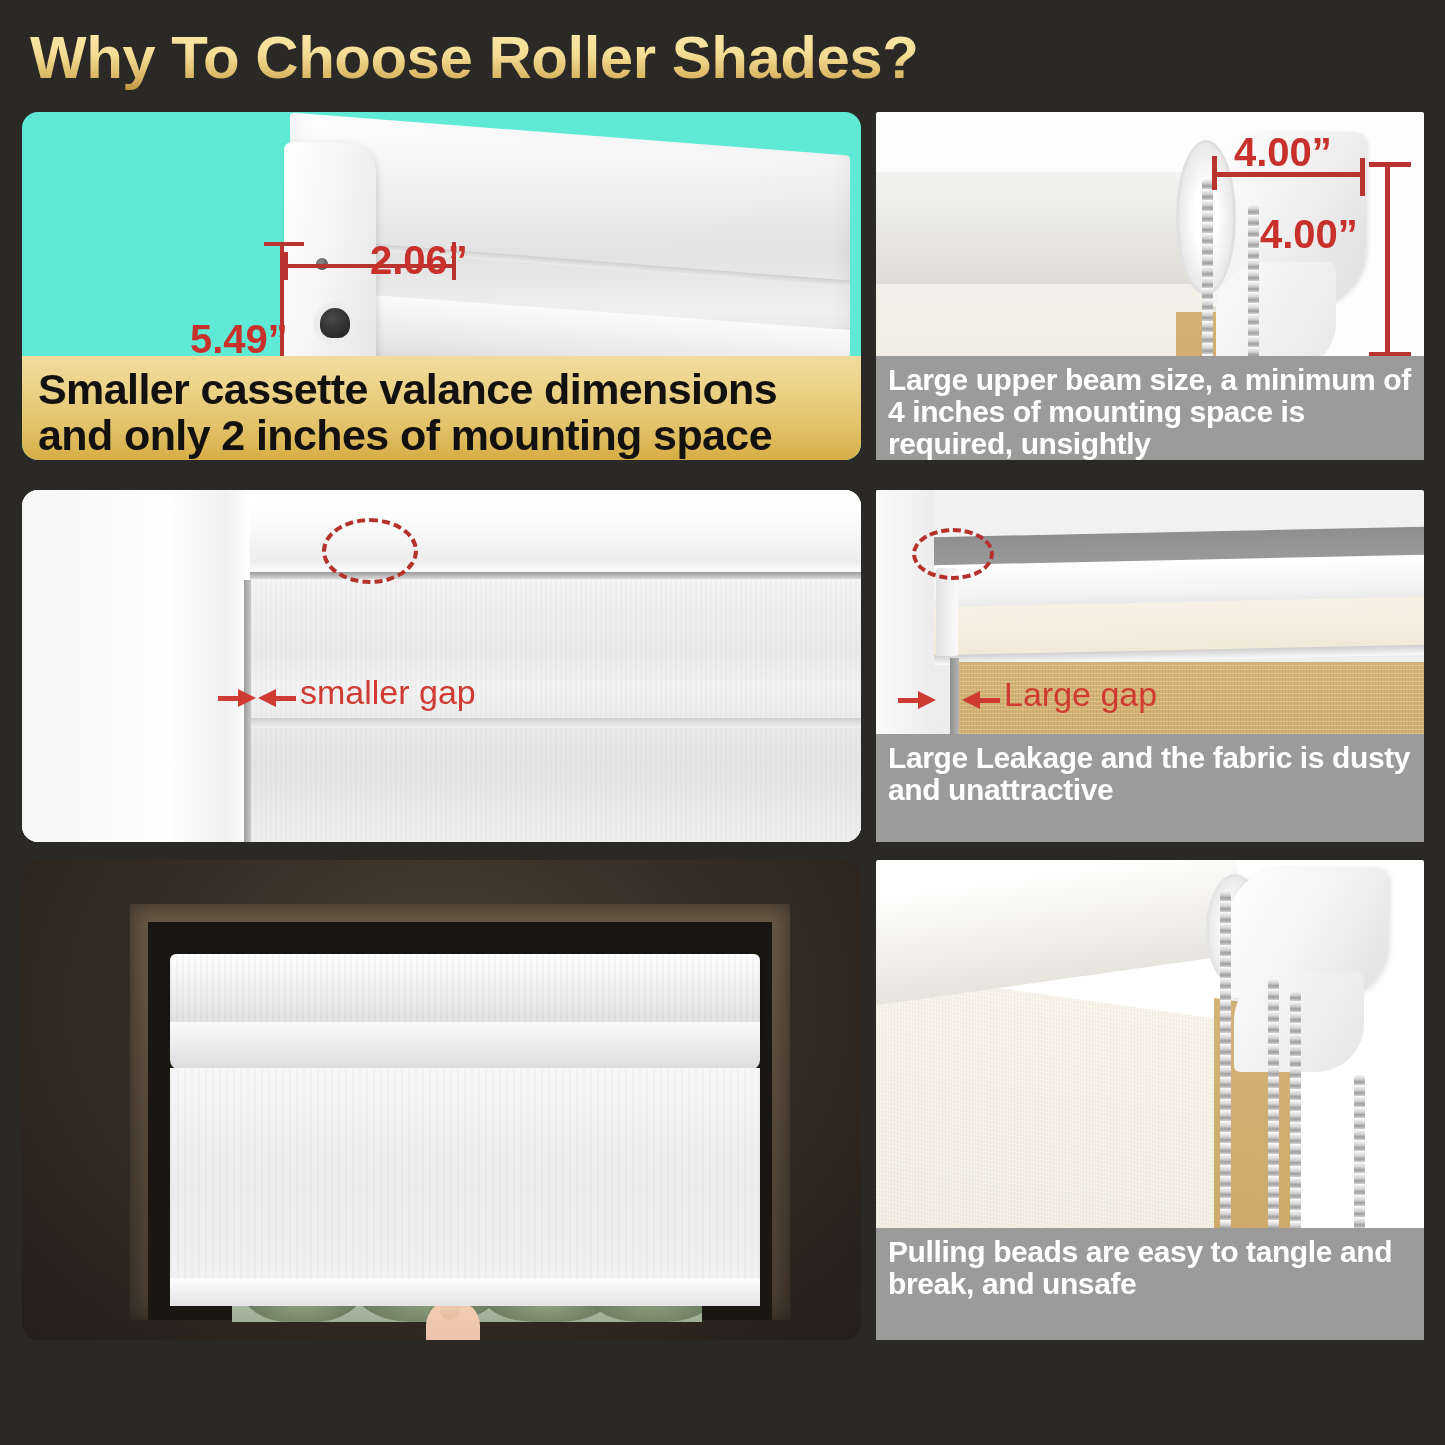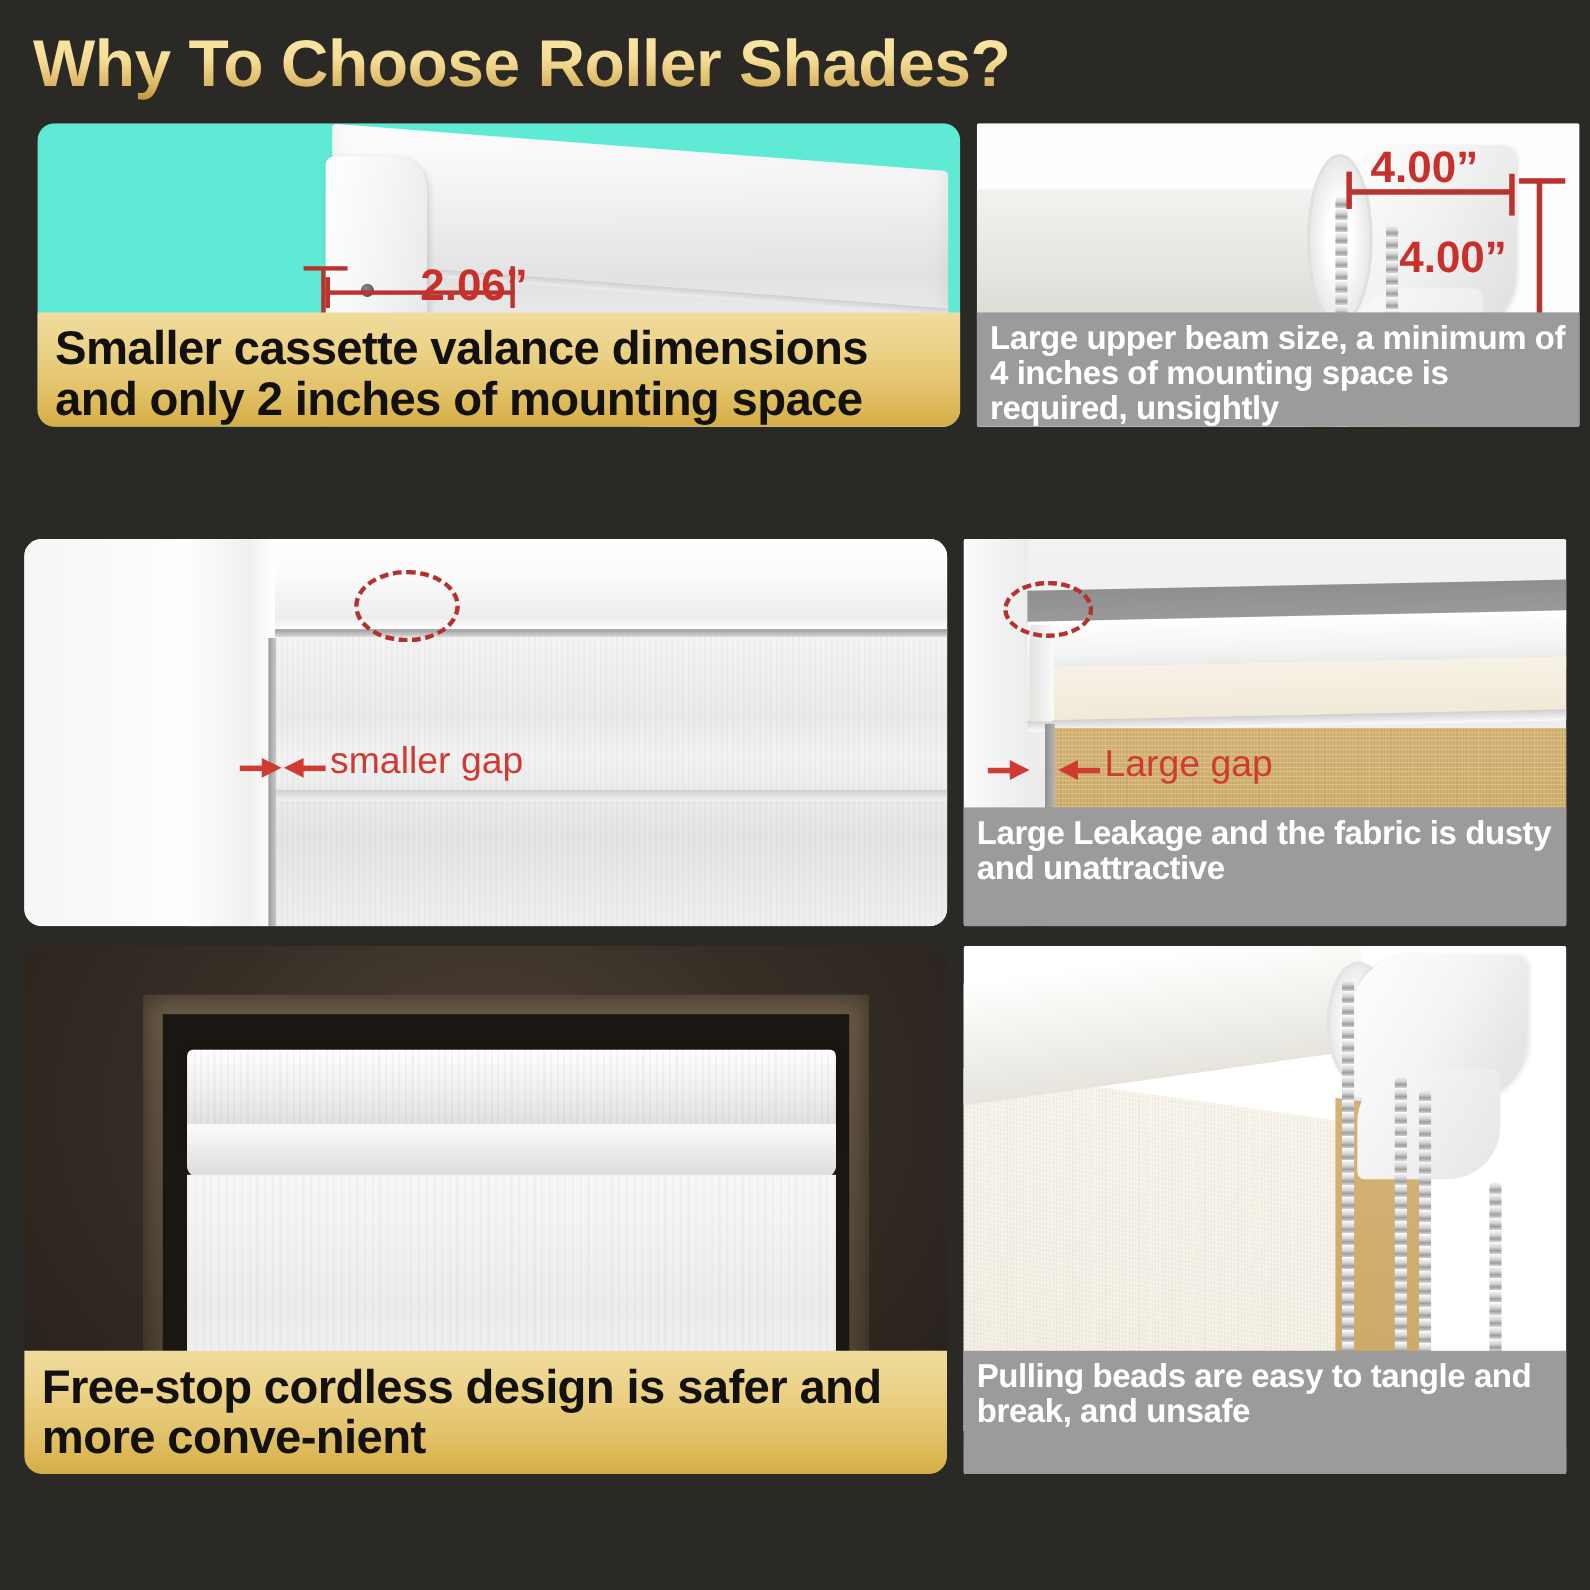--- a/index.html
+++ b/index.html
@@ -39,21 +39,21 @@
   }
 
   
   .panel {
     position: absolute;
     overflow: hidden;
   }
   .panel.left  { left: 22px;  width: 839px; border-radius: 16px; }
   .panel.right { left: 876px; width: 548px; border-radius: 2px; }
 
-  .row1 { top: 112px; height: 276px; margin-left: 12px; }
+  .row1 { top: 112px; height: 348px; }
   .row2 { top: 490px; height: 352px; }
   .row3 { top: 860px; height: 480px; }
 
   .panel .art {
     position: absolute;
     left: 0; top: 0; right: 0; bottom: 0;
   }
 
   
   .caption {
@@ -516,21 +516,20 @@
           <div class="p5-tree" style="left:350px; width:140px; height:96px;"></div>
         </div>
         <div class="p5-hand"></div>
         <div class="p5-finger"></div>
         <div class="p5-head"></div>
         <div class="p5-head2"></div>
         <div class="p5-shade"></div>
         <div class="p5-rail"></div>
       </div>
     </div>
-    <div class="caption gold cap-h3">Free-stop cordless design is safer and more conve-nient</div>
   </div>
 
   <div class="panel right row3">
     <div class="art p6-bg">
       <div class="p6-fabric"></div>
       <div class="p6-khaki"></div>
       <div class="p6-roll"></div>
       <div class="p6-rollend"></div>
       <div class="p6-bracket"></div>
       <div class="p6-bracket2"></div>

